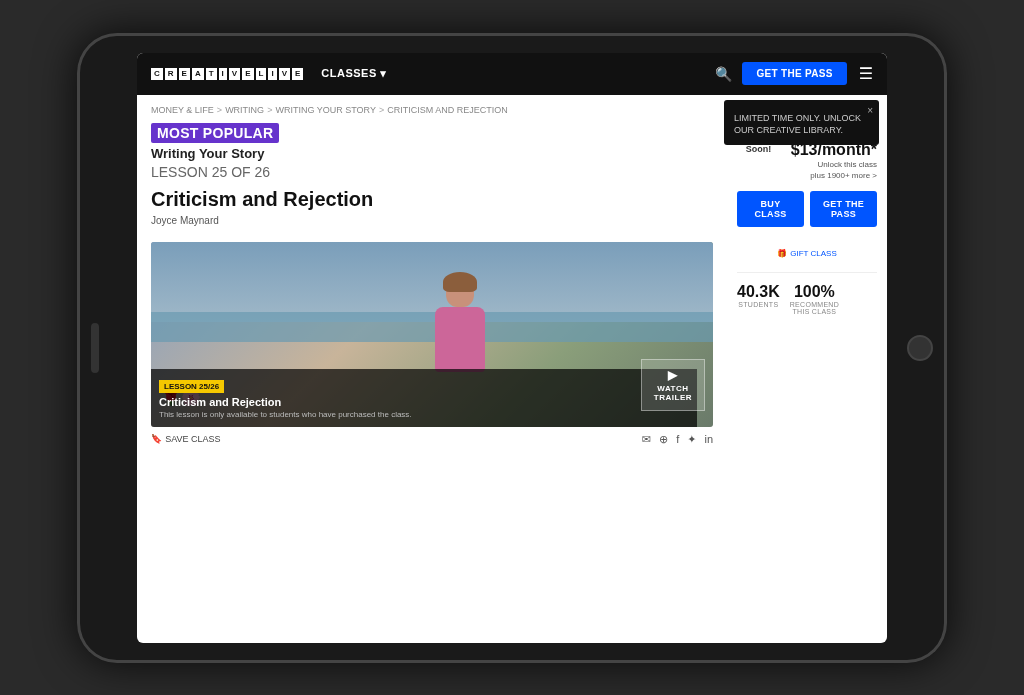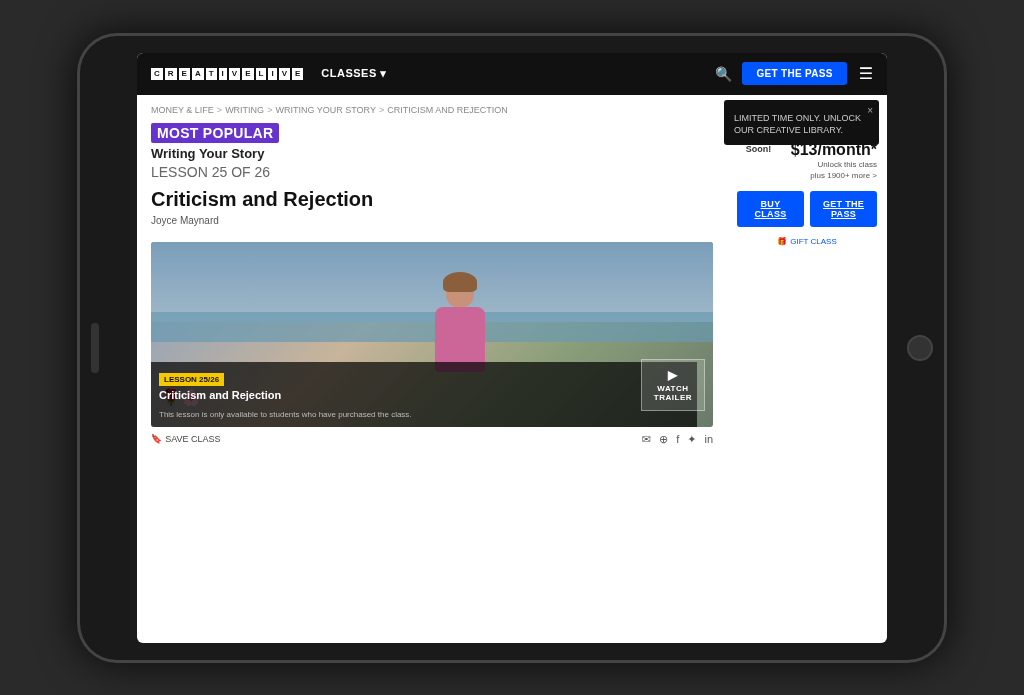--- a/index.html
+++ b/index.html
@@ -339,21 +339,21 @@
       margin-bottom: 3px;
     }
     .video-lesson-title {
       color: #fff;
       font-size: 11px;
       font-weight: 700;
     }
     .video-lesson-sub {
       color: #bbb;
       font-size: 8px;
-      margin-top: 9px;
+      margin-top: 2px;
       line-height: 1.3;
     }
     .watch-trailer-btn {
       position: absolute;
       right: 8px;
       bottom: 16px;
       background: rgba(255,255,255,0.15);
       border: 1px solid rgba(255,255,255,0.4);
       color: #fff;
       font-size: 8px;
@@ -448,22 +448,21 @@
       margin-bottom: 6px;
       letter-spacing: 0.3px;
     }
     .two-btns {
       display: flex;
       gap: 6px;
       margin-bottom: 6px;
     }
     .two-btns .btn-buy,
     .two-btns .btn-get-pass {
-      margin-bottom: 4px;
-      text-decoration: underline;
+      margin-bottom: 16px;
     }
     .gift-link {
       font-size: 8px;
       color: #0055ff;
       text-align: center;
       cursor: pointer;
       display: flex;
       align-items: center;
       justify-content: center;
       gap: 3px;
@@ -620,20 +619,30 @@
         <div class="two-btns">
           <button class="btn-buy">BUY CLASS</button>
           <button class="btn-get-pass">GET THE PASS</button>
         </div>
 
         <div class="gift-link">
           <span>🎁</span>
           <span>GIFT CLASS</span>
         </div>
 
+        <div class="stats-section">
+          <div class="stat-item">
+            <div class="stat-value">40.3K</div>
+            <div class="stat-label">STUDENTS</div>
+          </div>
+          <div class="stat-item">
+            <div class="stat-value">100%</div>
+            <div class="stat-label">RECOMMEND<br>THIS CLASS</div>
+          </div>
+        </div>
       </div>
 
       <div class="promo-popup">
         <button class="close-btn">×</button>
         <div class="promo-sub">LIMITED TIME ONLY. UNLOCK OUR CREATIVE LIBRARY.</div>
       </div>
     </div>
   </div>
 </div>
 

